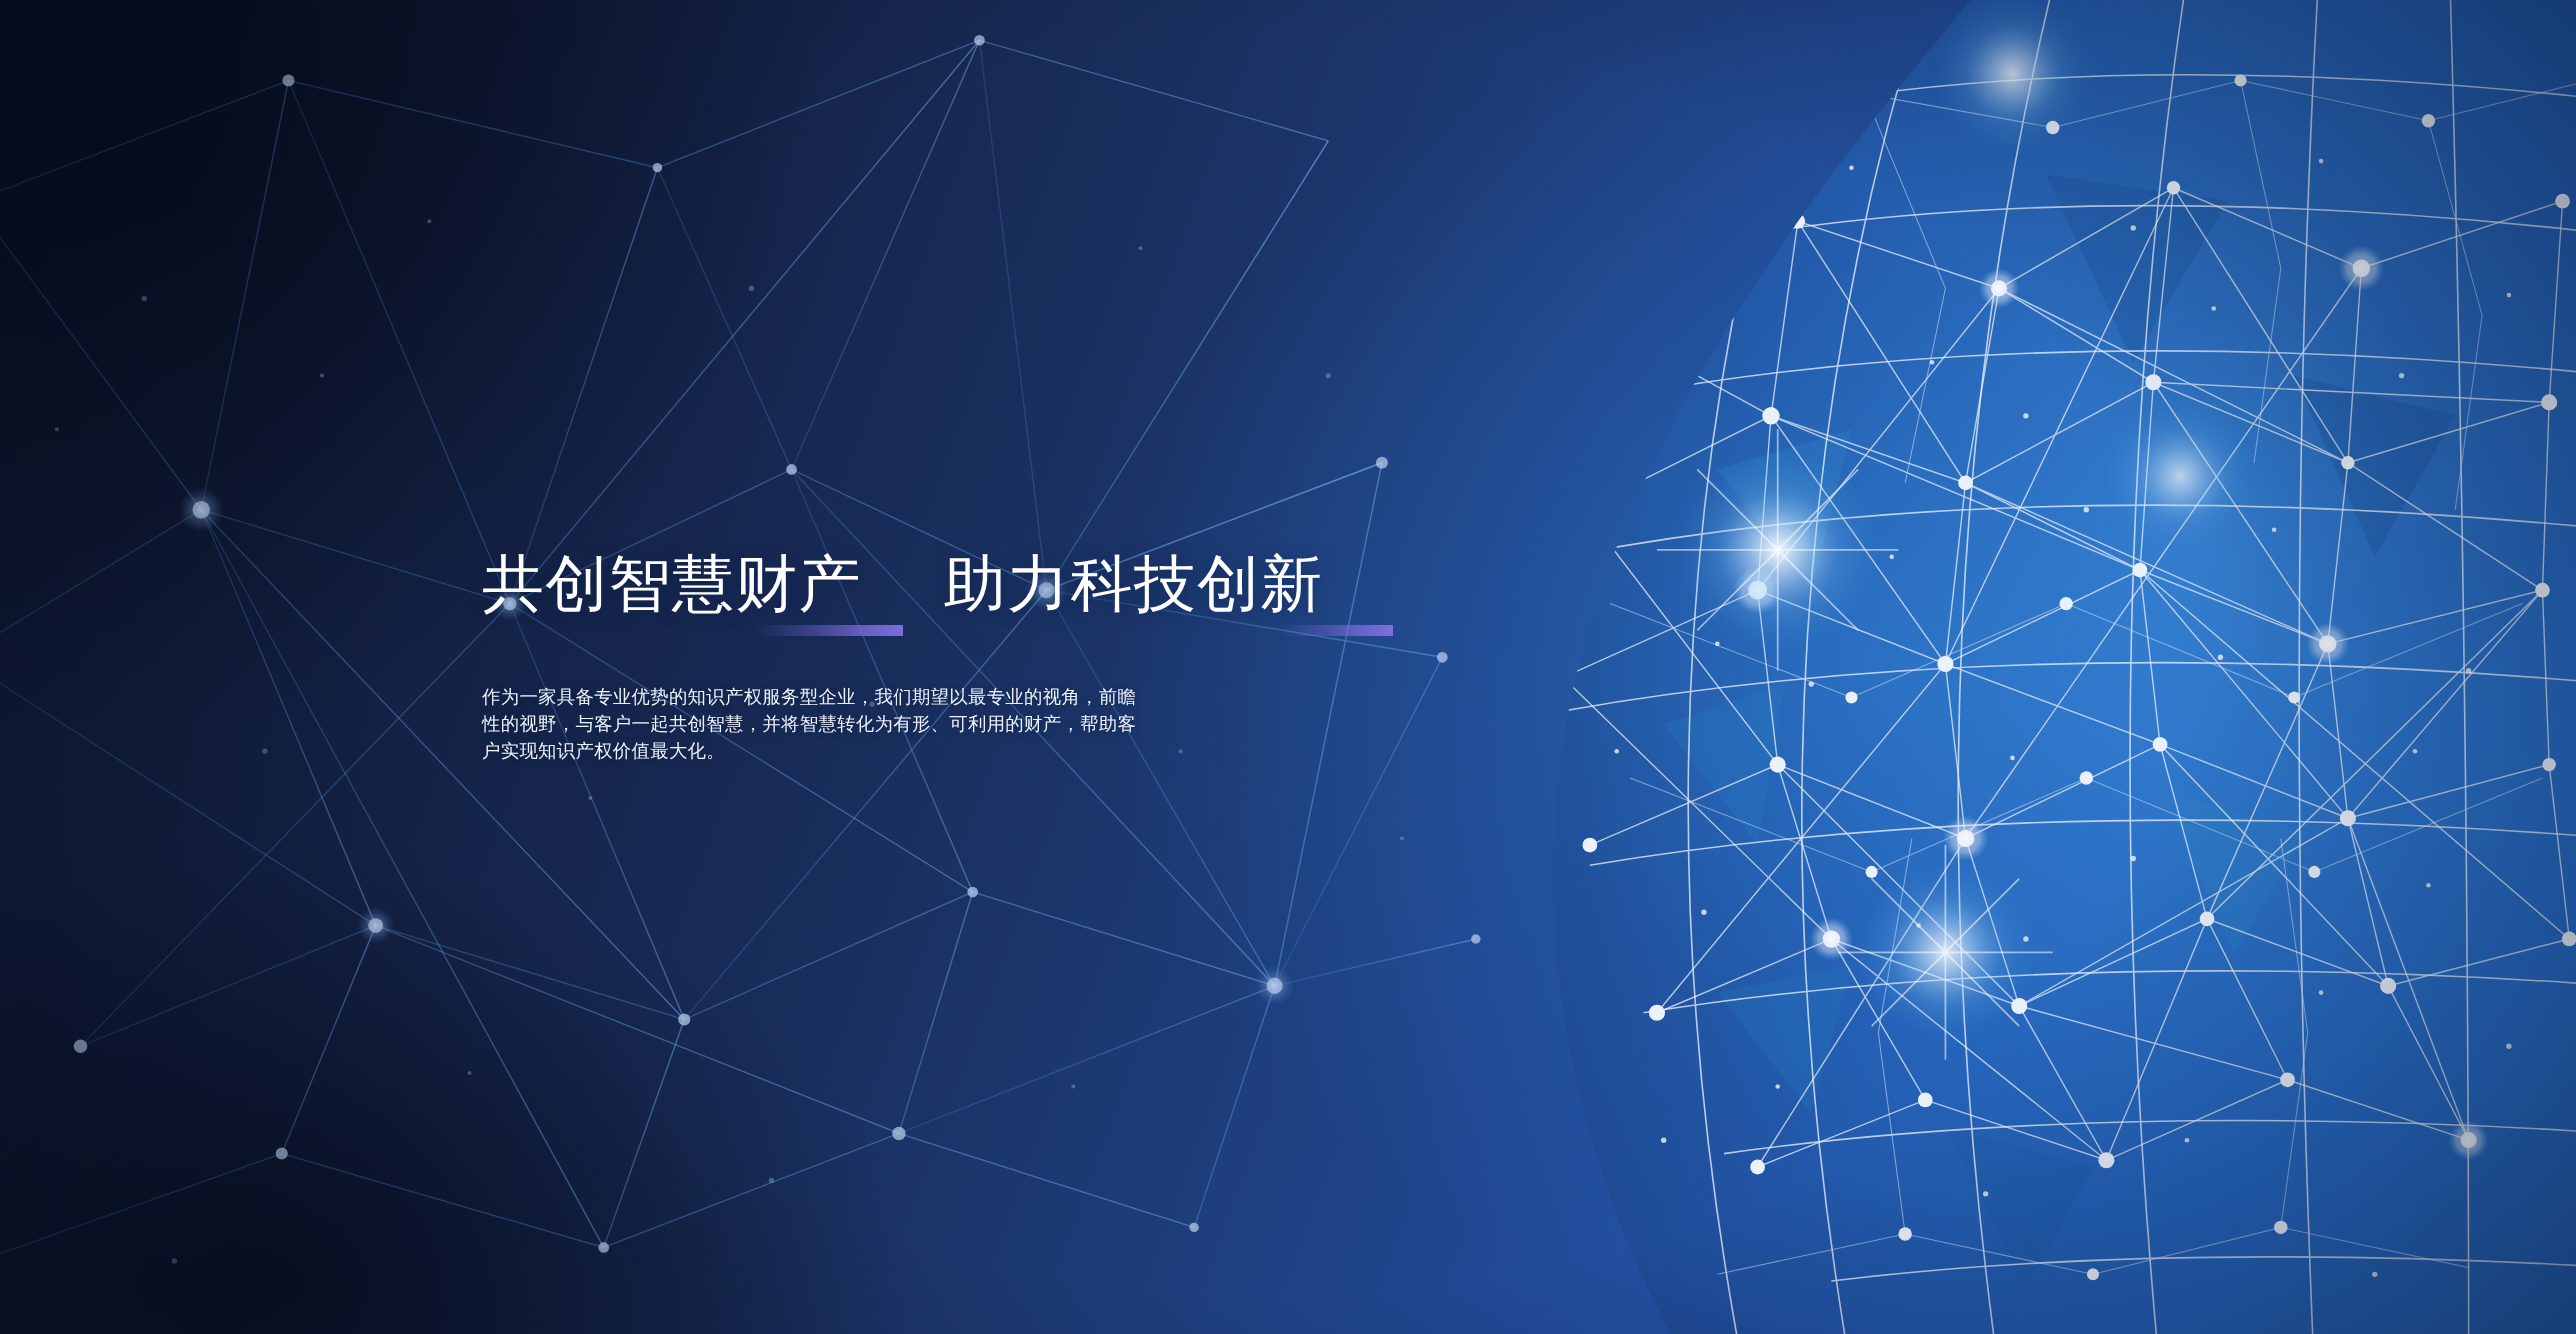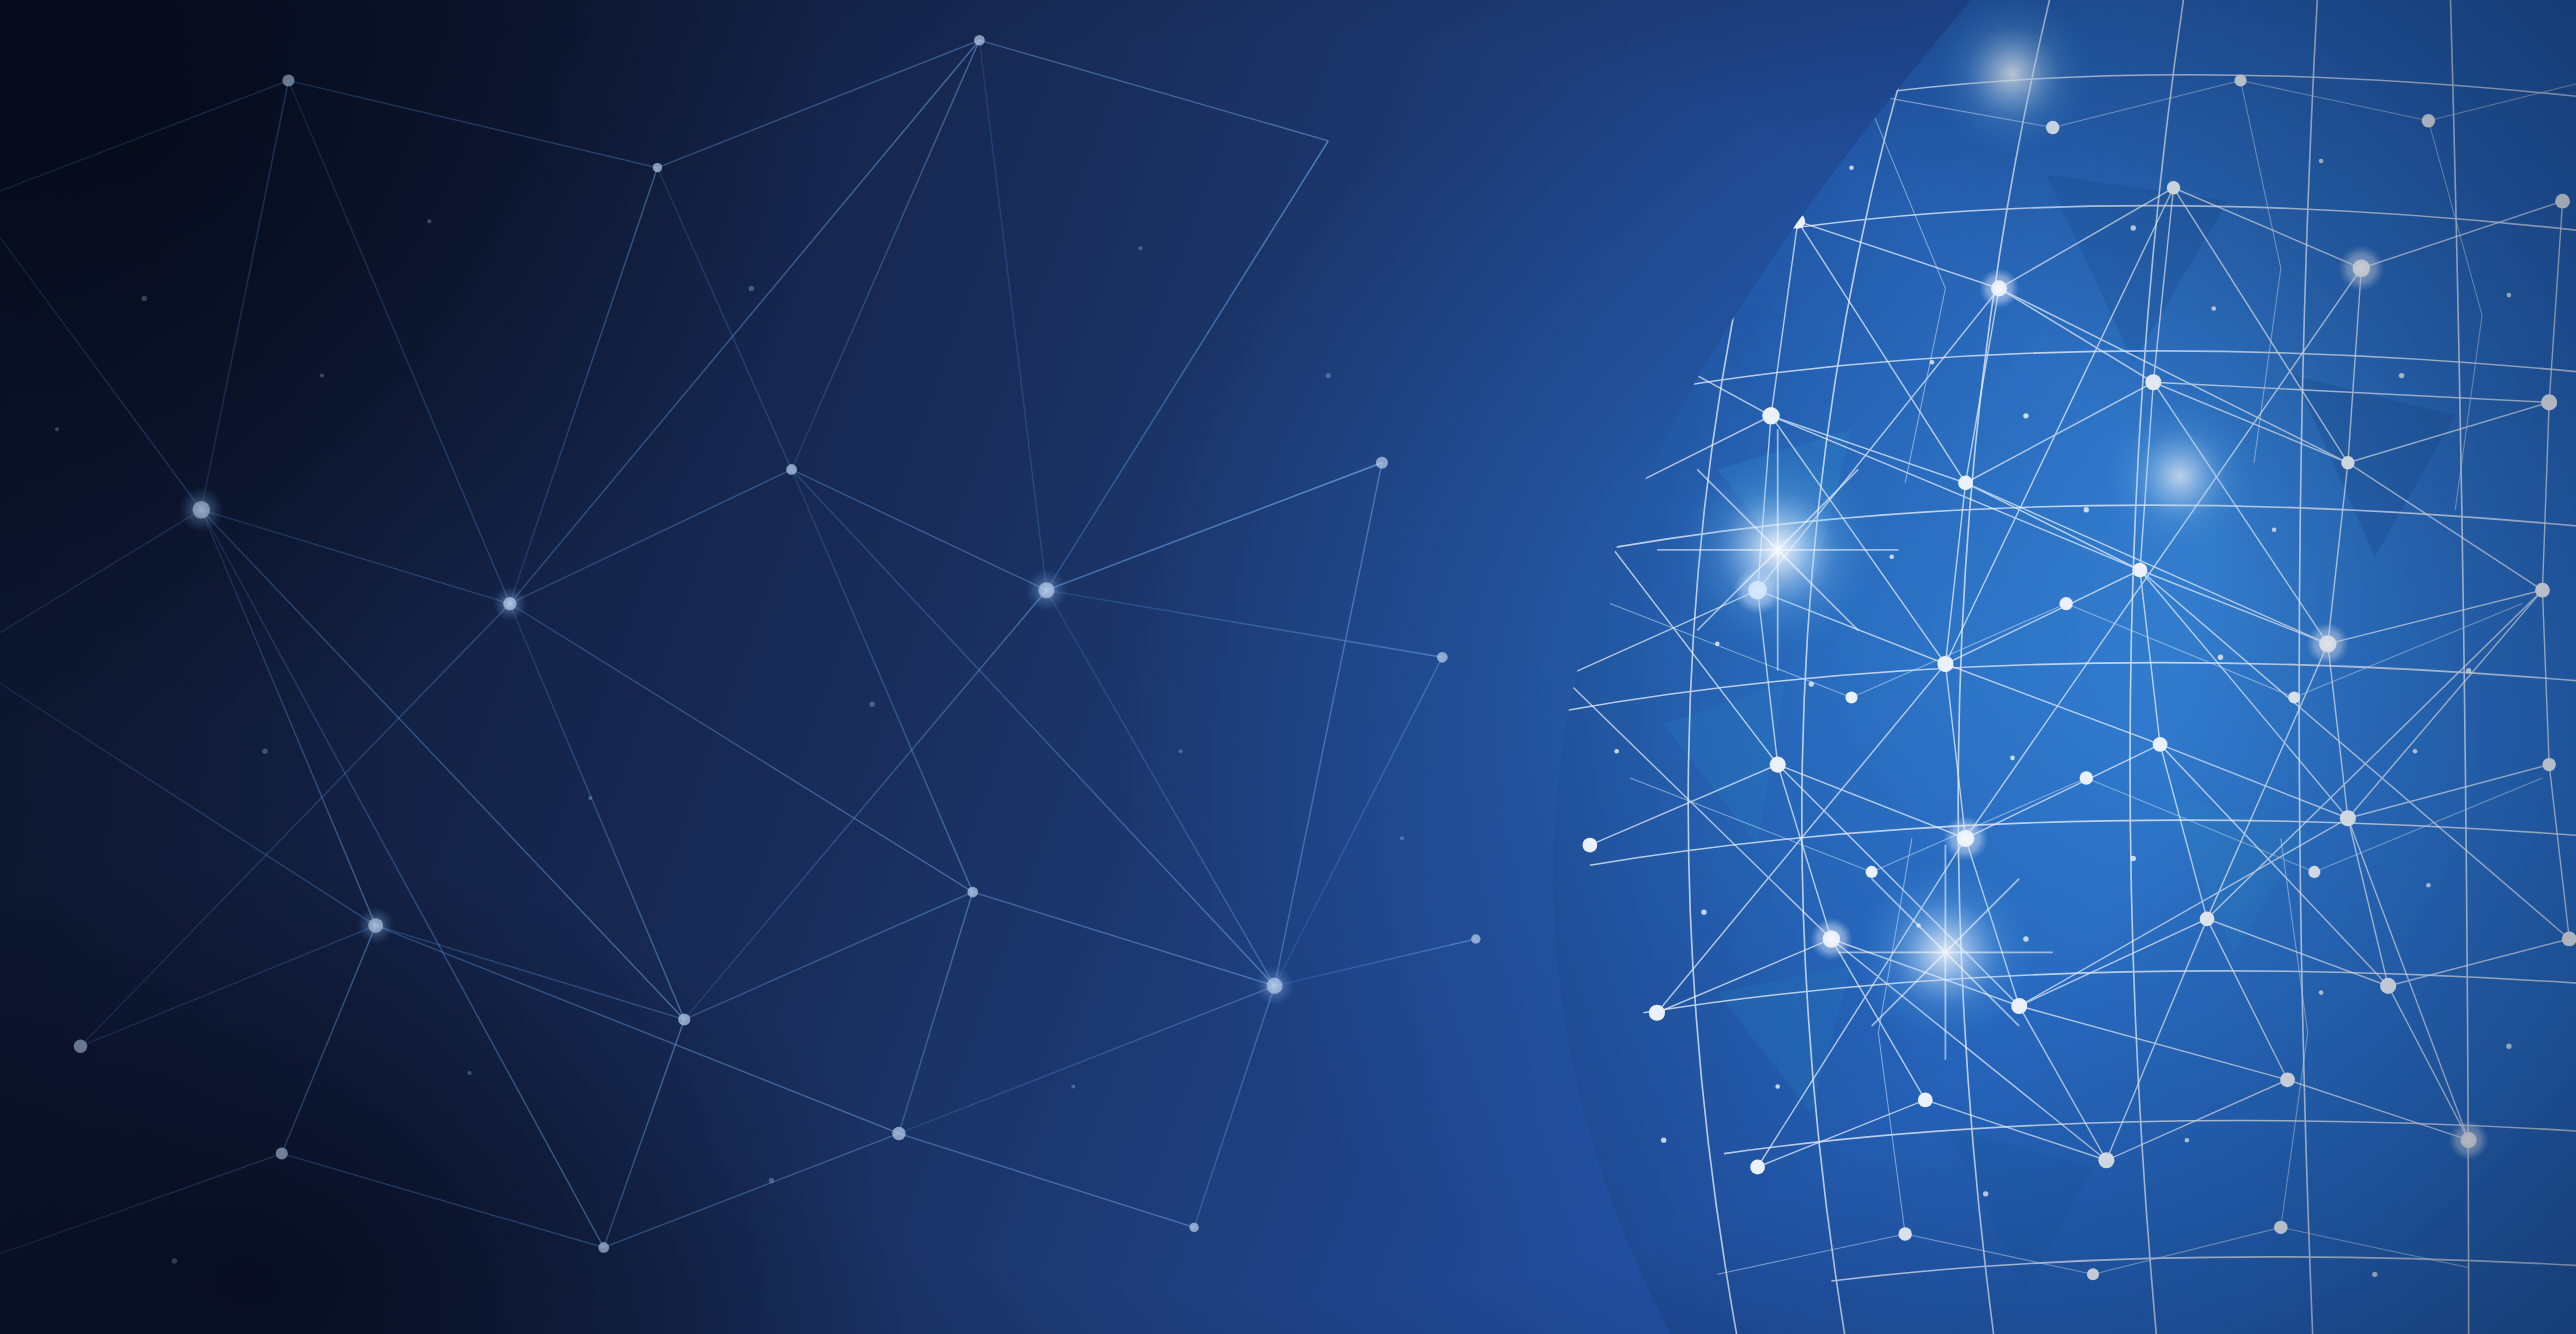--- a/index.html
+++ b/index.html
@@ -365,14 +365,33 @@
         <g stroke="#ffffff" stroke-width="2.6" opacity="0.55">
           <path d="M2470 820 H2830 M2650 640 V1000 M2530 700 L2770 940 M2770 700 L2530 940"></path>
           <path d="M2740 1420 H3060 M2900 1260 V1580 M2790 1310 L3010 1530 M3010 1310 L2790 1530"></path>
         </g>
       </g>
     </g>
   </svg>
 
   <div class="bg-vig"></div>
 
+  <div class="content">
+
+    <div class="headline">
+      <span class="hl-a">共创智慧财产</span>
+      <span class="hl-b">助力科技创新</span>
+    </div>
+
+    <div class="bars">
+      <div class="bar bar-1"></div>
+      <div class="bar bar-2"></div>
+    </div>
+
+    <div class="para">
+      <span>作为一家具备专业优势的知识产权服务型企业，我们期望以最专业的视角，前瞻</span>
+      <span>性的视野，与客户一起共创智慧，并将智慧转化为有形、可利用的财产，帮助客</span>
+      <span>户实现知识产权价值最大化。</span>
+    </div>
+
+  </div>
 </div>
 
 
 </body></html>

